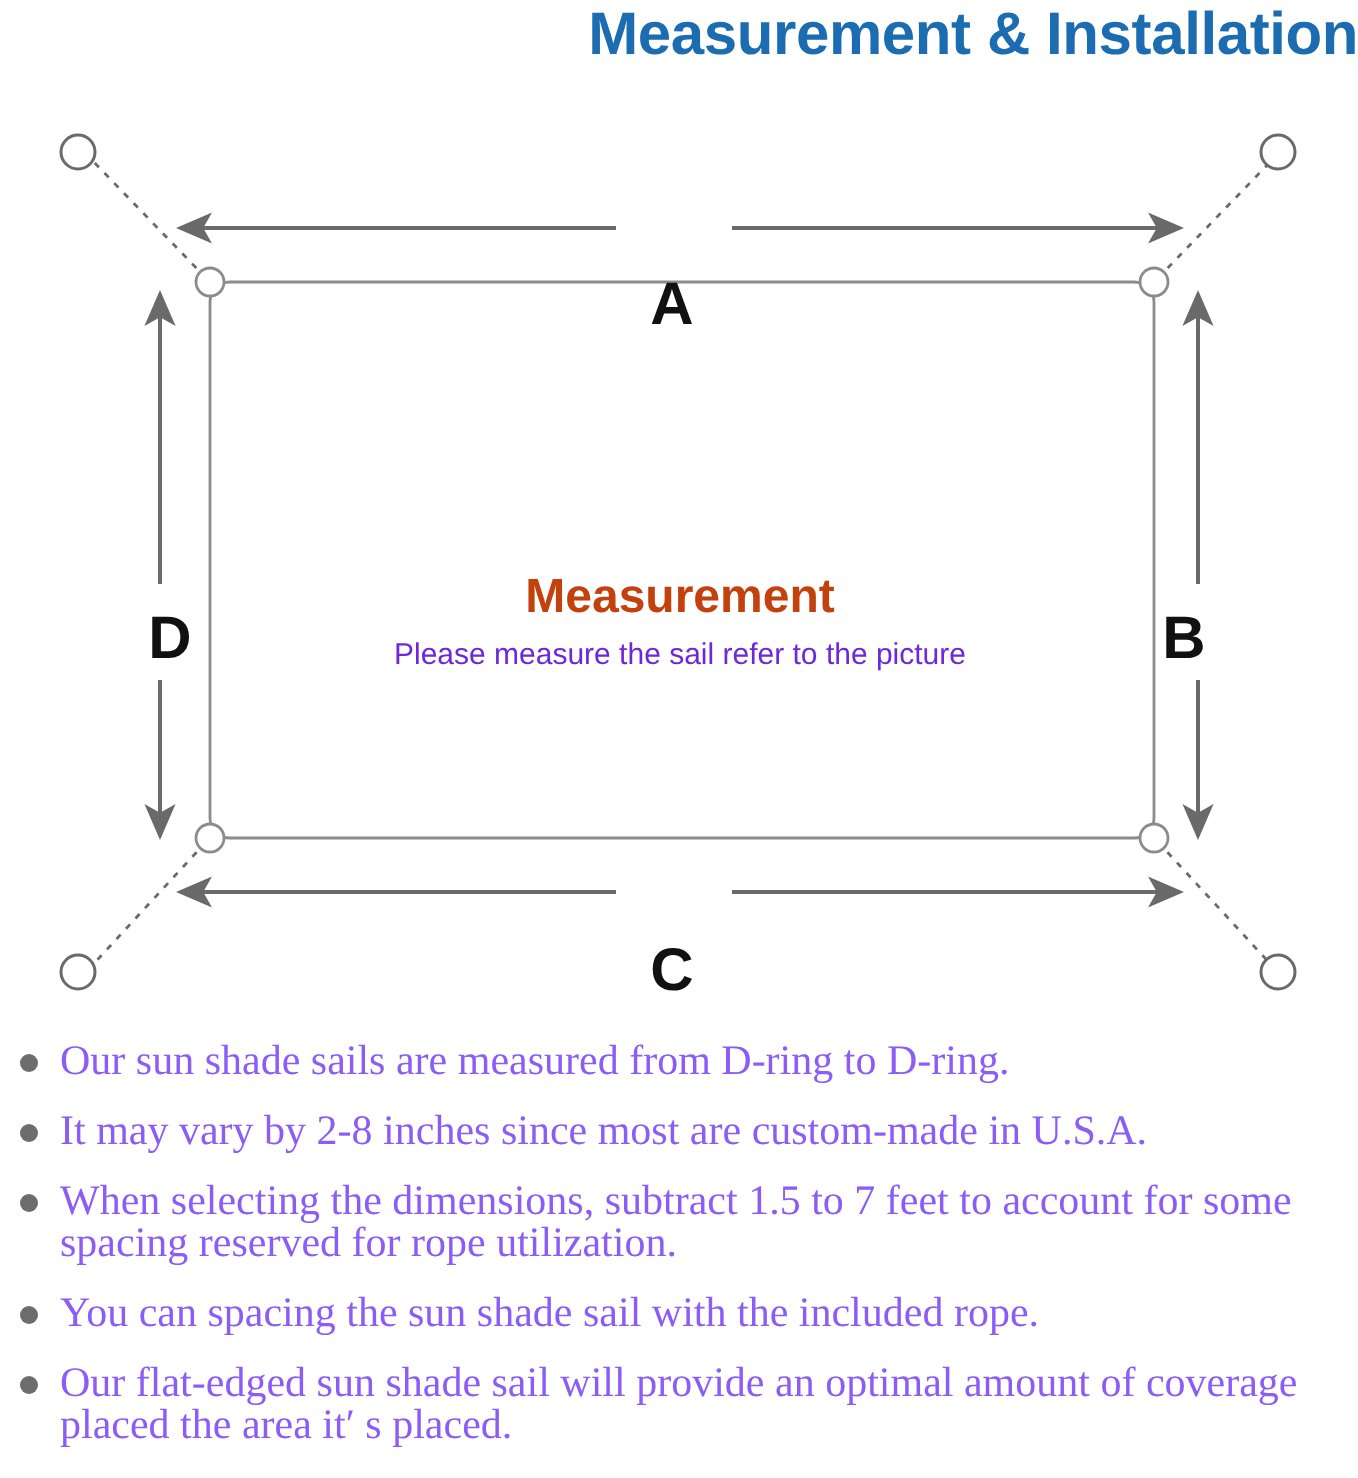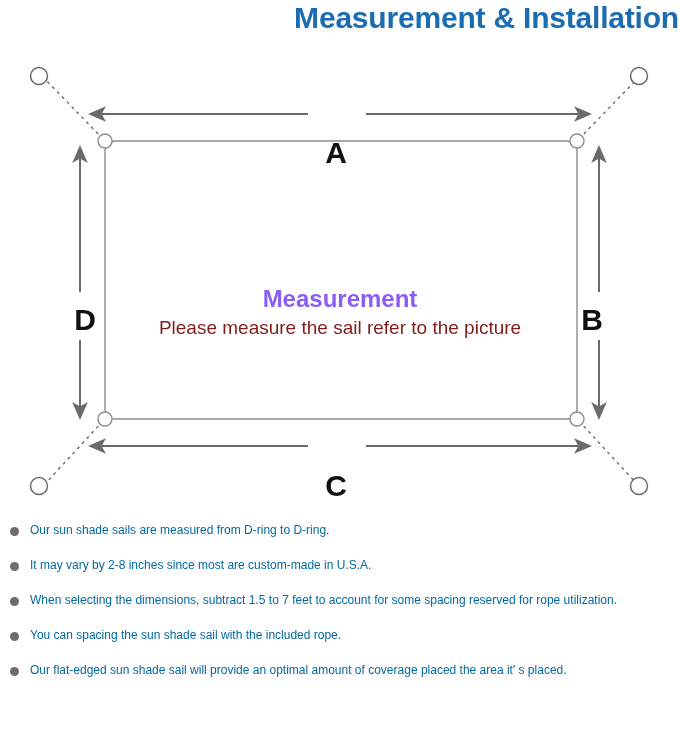--- a/index.html
+++ b/index.html
@@ -50,26 +50,26 @@
   #center-block {
     position: absolute;
     left: 110px;
     top: 240px;
     width: 460px;
     text-align: center;
   }
   #center-title {
     font-size: 24px;
     font-weight: bold;
-    color: #8b5cf6;
+    color: #c2410c;
     line-height: 30px;
   }
   #center-sub {
-    font-size: 19px;
-    color: #7f1d1d;
+    font-size: 15px;
+    color: #6d28d9;
     line-height: 22px;
     margin-top: 3px;
   }
 
   #notes {
     position: absolute;
     left: 0px;
     top: 520px;
     width: 679px;
   }
@@ -83,24 +83,24 @@
   .note-bullet {
     width: 9px;
     height: 9px;
     border-radius: 50%;
     background: #6d6d6d;
     flex: 0 0 auto;
     margin-top: 7px;
     margin-right: 11px;
   }
   .note-text {
-    font-size: 12px;
+    font-size: 21px;
     line-height: 21px;
-    color: #0369a1;
-    font-family: Liberation Sans, sans-serif;
+    color: #8b5cf6;
+    font-family: Liberation Serif, serif;
   }
 </style>
 </head>
 <body>
 
 <div id="page-title">Measurement &amp; Installation</div>
 
 <div id="diagram">
 
   <svg width="679" height="470" viewBox="0 0 679 470" xmlns="http://www.w3.org/2000/svg">

